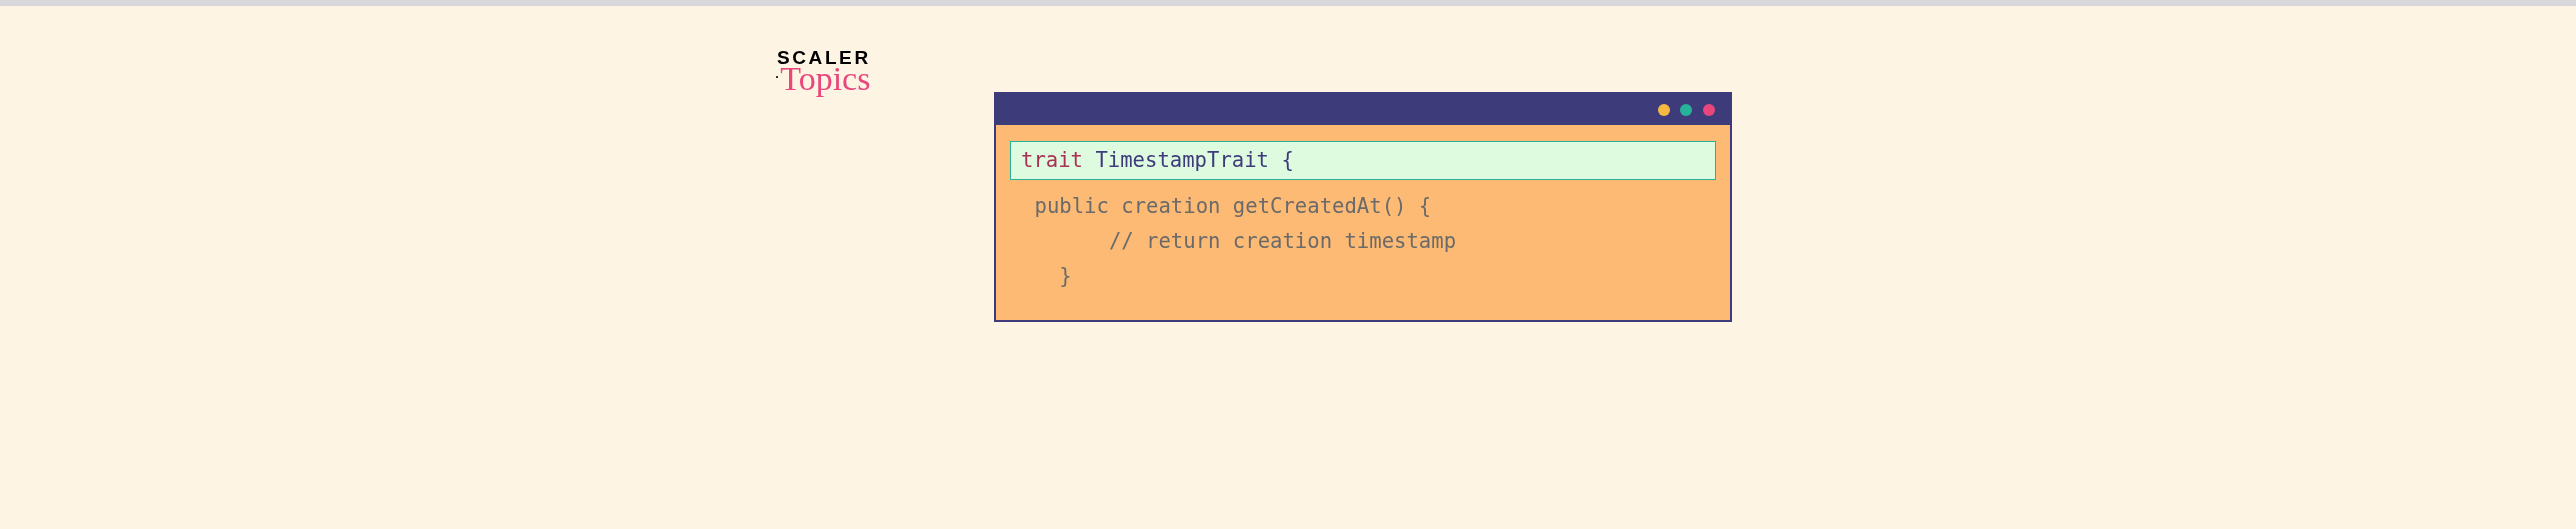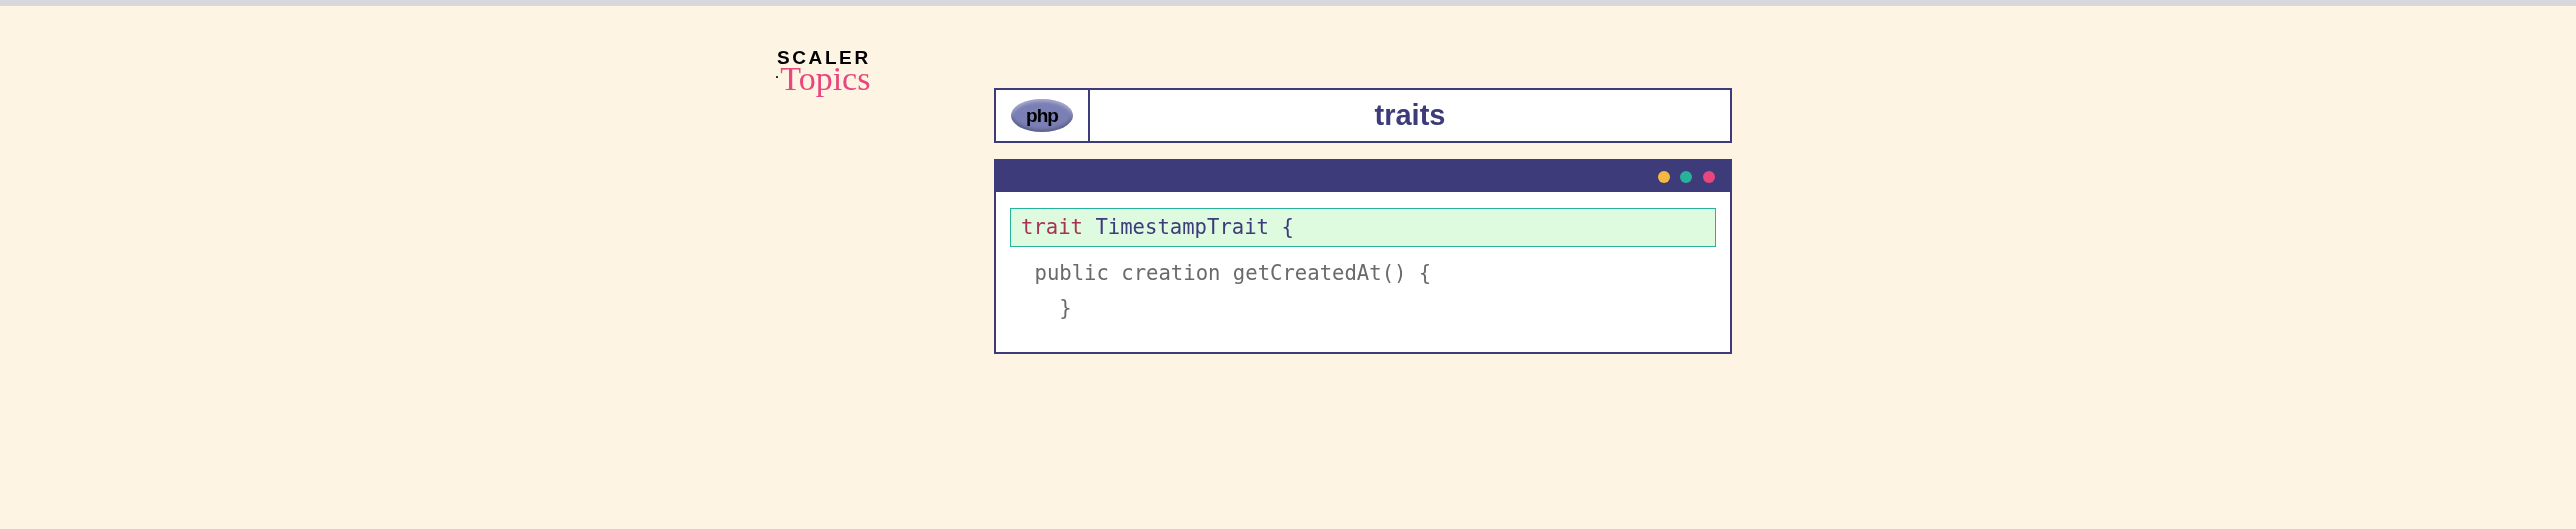--- a/index.html
+++ b/index.html
@@ -72,23 +72,23 @@
   .title-cell {
     flex: 1;
     display: flex;
     align-items: center;
     justify-content: center;
     font-size: 29px;
     font-weight: 700;
     color: #3d3b7a;
   }
   .code-window {
-    margin-top: 16px;
+    margin-top: 4px;
     border: 2.6px solid #3d3b7a;
-    background: #ffffff;
+    background: #fdba74;
   }
   .window-titlebar {
     background: #3d3b7a;
     height: 31px;
     display: flex;
     align-items: center;
     justify-content: flex-end;
     padding-right: 15.5px;
     gap: 10.3px;
   }
@@ -119,39 +119,34 @@
 </style>
 </head>
 <body>
 
 <div class="logo">
   <span class="logo-scaler">SCALER</span>
   <span class="logo-topics"><span class="dot">•</span><span>Topics</span></span>
 </div>
 
 <div class="panel">
-  <div class="header-bar">
-    <div class="php-cell">
-      <div class="php-badge">php</div>
-    </div>
-    <div class="title-cell">traits</div>
-  </div>
 
   <div class="code-window">
     <div class="window-titlebar">
       <span class="traffic-dot traffic-yellow"></span>
       <span class="traffic-dot traffic-green"></span>
       <span class="traffic-dot traffic-red"></span>
     </div>
     <div class="code-body">
       <div class="hl-line">
         <span class="kw-trait">trait</span>
         <span> </span>
         <span class="kw-name">TimestampTrait</span>
         <span class="plain"> </span>
         <span class="plain">{</span>
       </div>
       <div class="line">  public creation getCreatedAt() {</div>
+      <div class="line">        // return creation timestamp</div>
       <div class="line">    }</div>
     </div>
   </div>
 </div>
 
 
 </body></html>

